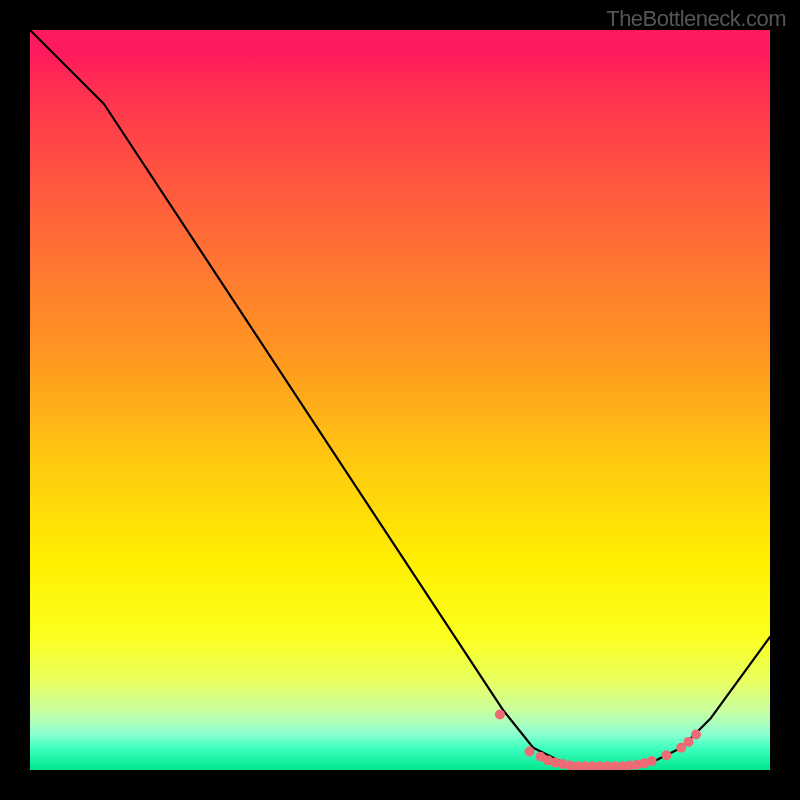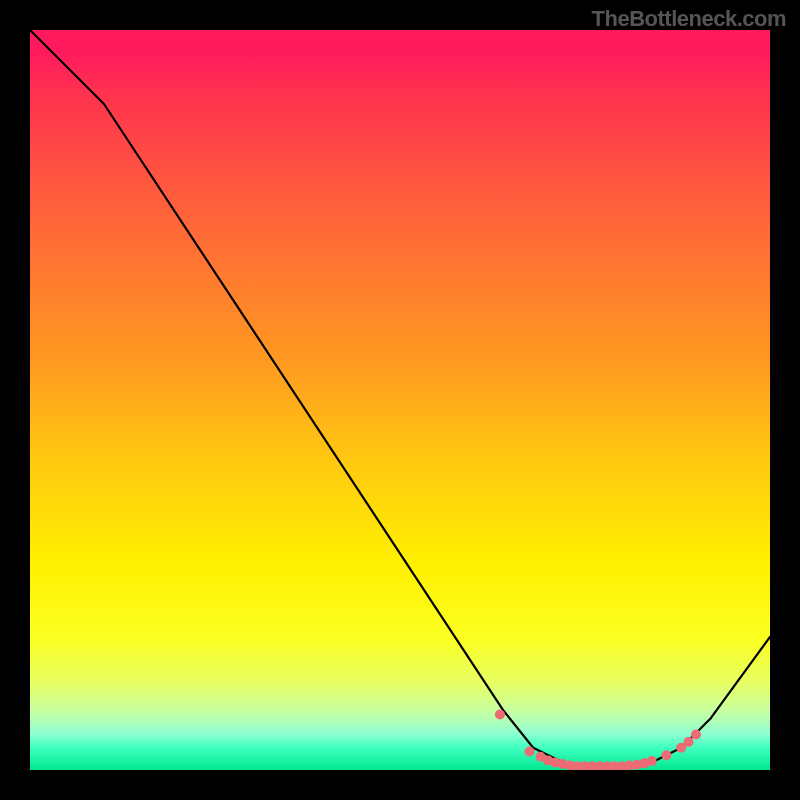--- a/index.html
+++ b/index.html
@@ -10,21 +10,21 @@
     position: relative;
     font-family: Arial, sans-serif;
     overflow: hidden;
   }
   .watermark {
     position: absolute;
     top: 6px;
     right: 14px;
     color: #555;
     font-size: 22px;
-    font-weight: bold;
+    font-weight: normal;
     letter-spacing: -0.5px;
     z-index: 10;
   }
   .plot-area {
     position: absolute;
     top: 30px;
     left: 30px;
     width: 740px;
     height: 740px;
   }

